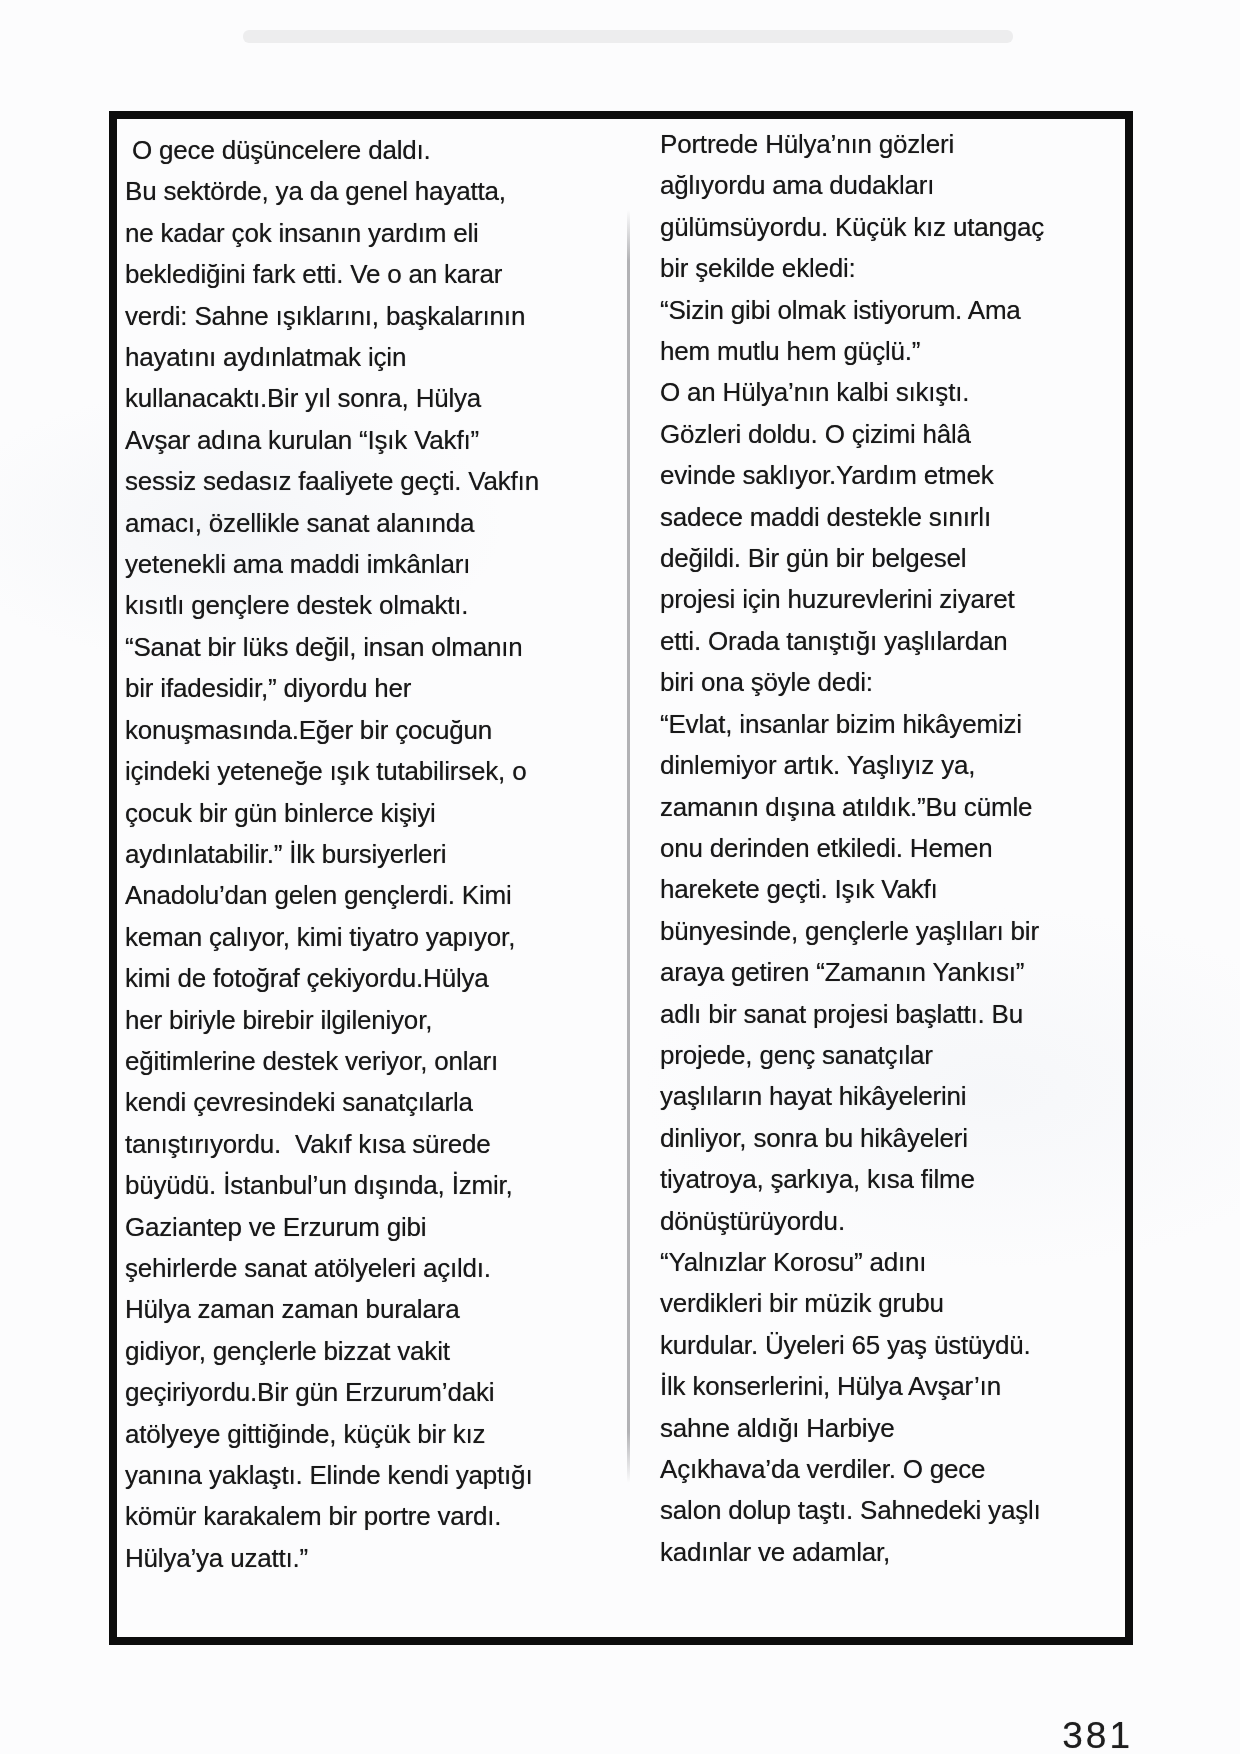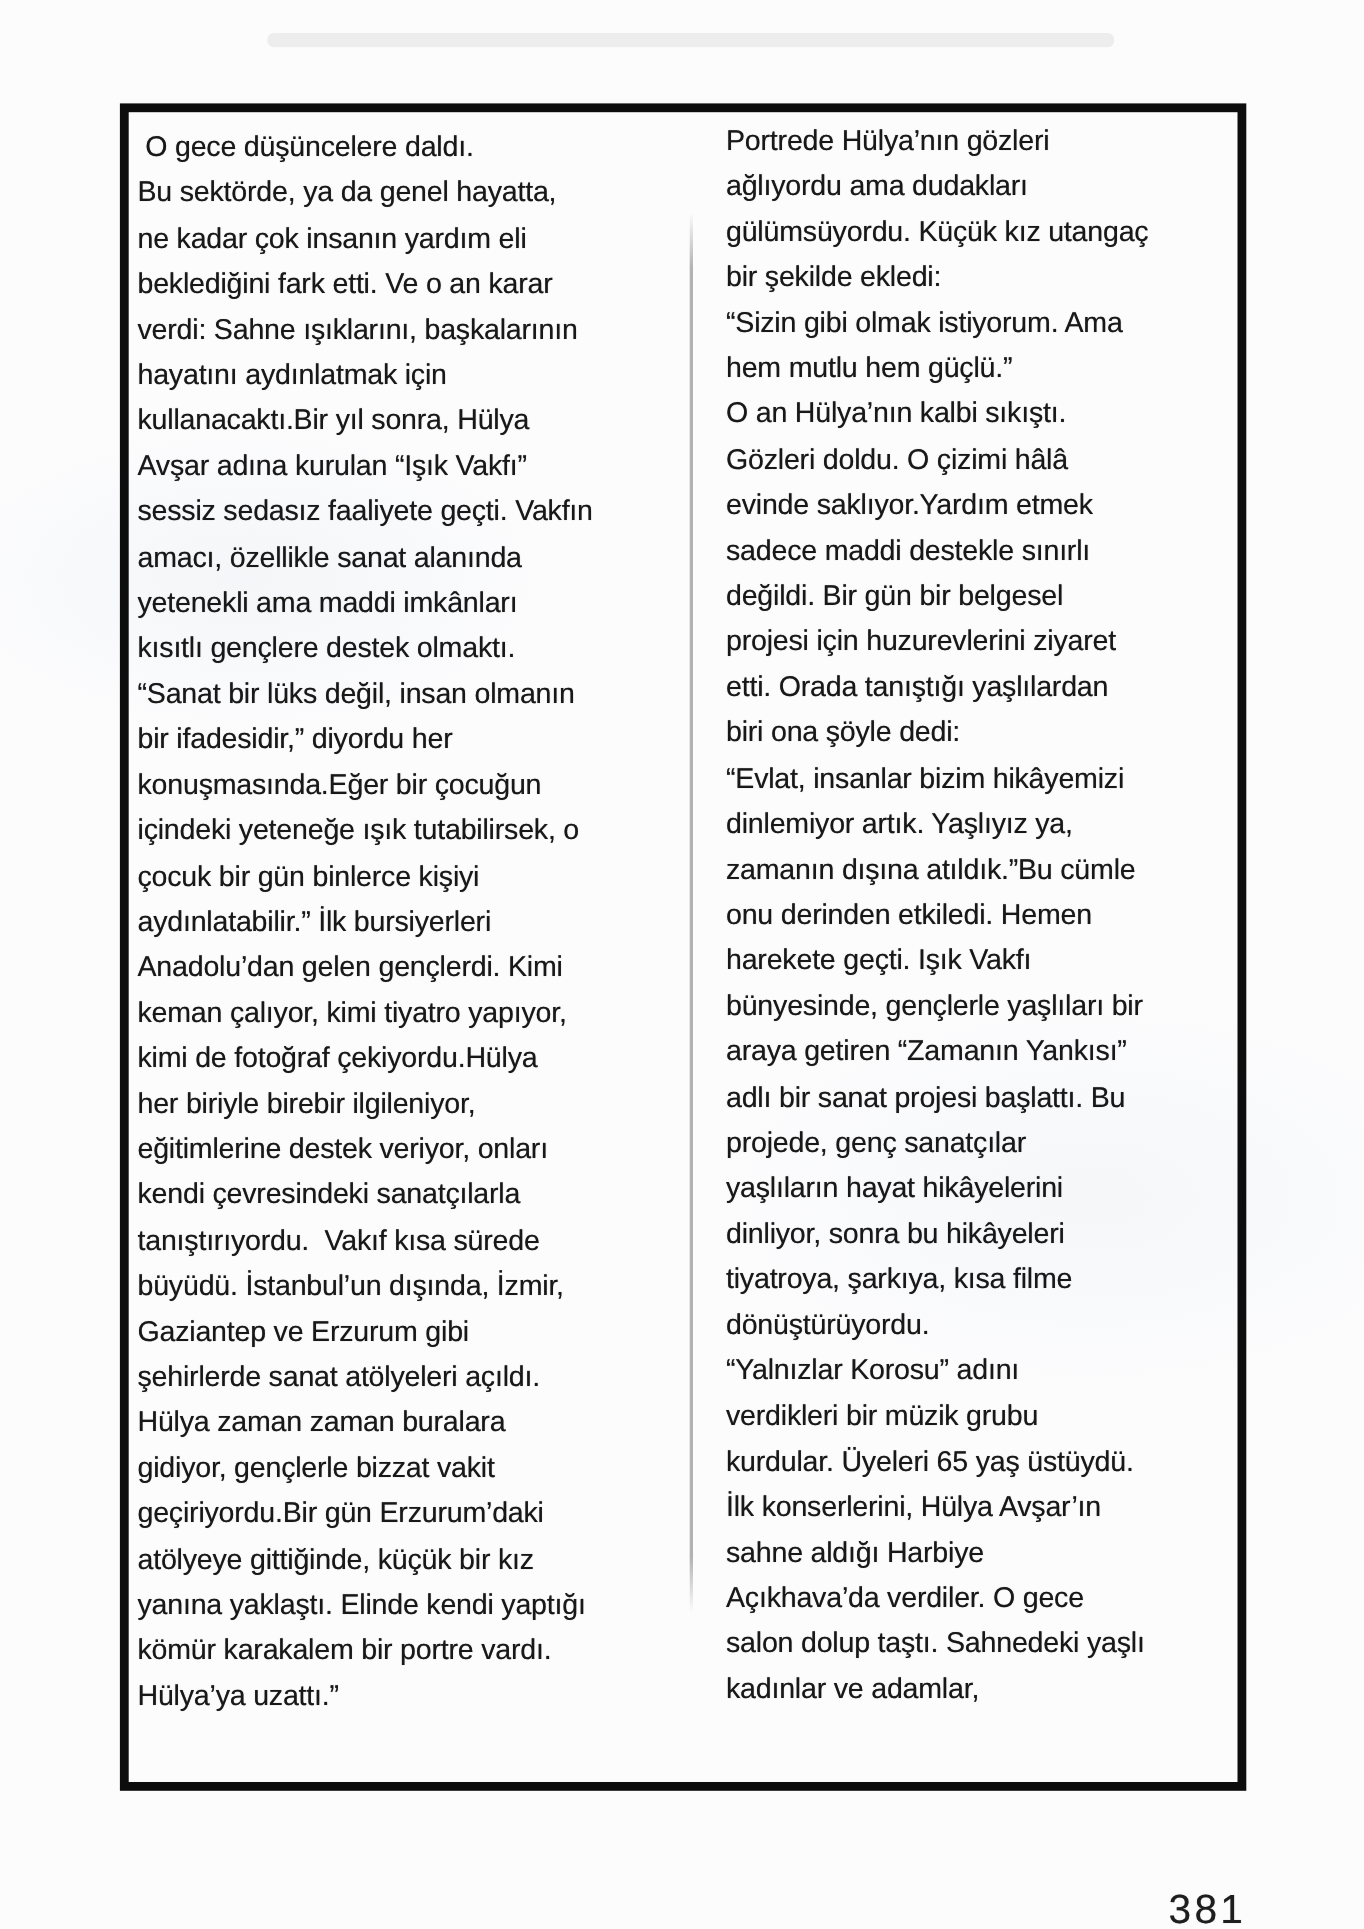--- a/index.html
+++ b/index.html
@@ -24,21 +24,21 @@
     left: 243px;
     top: 30px;
     width: 770px;
     height: 13px;
     background: #ededee;
     border-radius: 6px;
   }
   .frame {
     position: absolute;
     left: 109px;
-    top: 94px;
+    top: 111px;
     width: 1008px;
     height: 1518px;
     border: 8px solid #0d0d0d;
     background: transparent;
     text-decoration: underline;
   }
   .col {
     position: absolute;
     white-space: pre;
     font-size: 26px;

